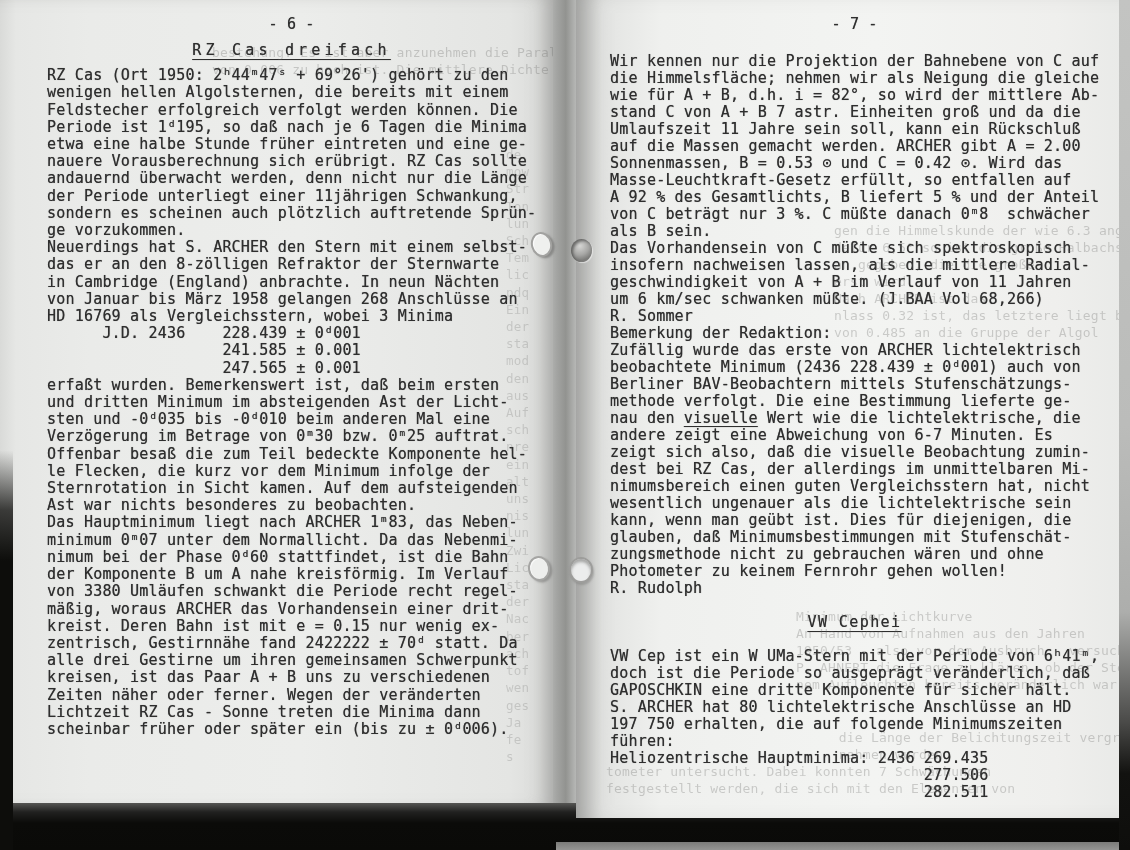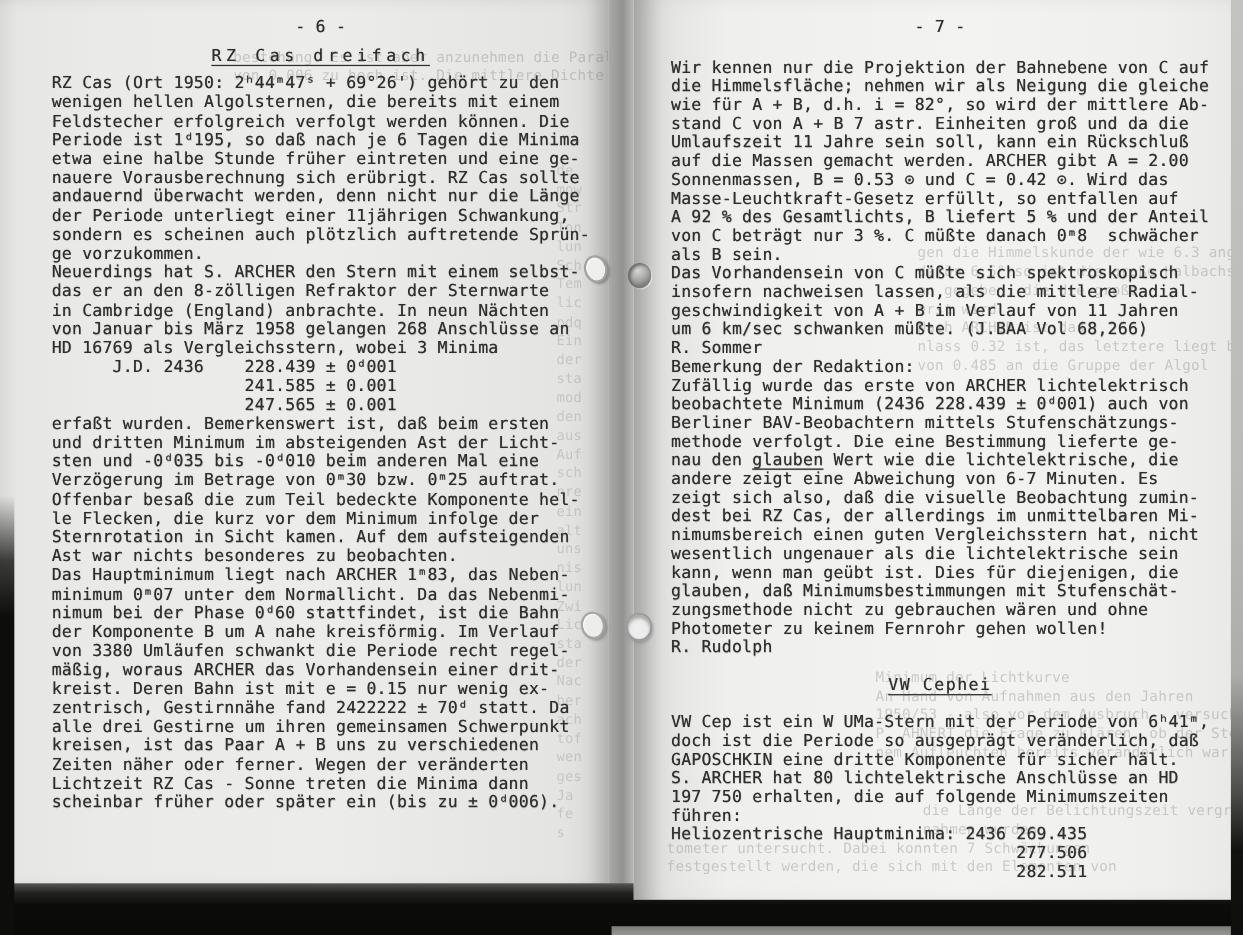--- a/index.html
+++ b/index.html
@@ -208,21 +208,21 @@
           <div class="tline">Das Vorhandensein von C müßte sich spektroskopisch</div>
           <div class="tline">insofern nachweisen lassen, als die mittlere Radial-</div>
           <div class="tline">geschwindigkeit von A + B im Verlauf von 11 Jahren</div>
           <div class="tline">um 6 km/sec schwanken müßte. (J.BAA Vol 68,266)</div>
           <div class="tline sig">R. Sommer</div>
           <div class="tline">Bemerkung der Redaktion:</div>
           <div class="tline">Zufällig wurde das erste von ARCHER lichtelektrisch</div>
           <div class="tline">beobachtete Minimum (2436 228.439 ± 0ᵈ001) auch von</div>
           <div class="tline">Berliner BAV-Beobachtern mittels Stufenschätzungs-</div>
           <div class="tline">methode verfolgt. Die eine Bestimmung lieferte ge-</div>
-          <div class="tline"><span>nau den </span><span class="wu">glauben</span><span> Wert wie die lichtelektrische, die</span></div>
+          <div class="tline"><span>nau den </span><span class="wu">visuelle</span><span> Wert wie die lichtelektrische, die</span></div>
           <div class="tline">andere zeigt eine Abweichung von 6-7 Minuten. Es</div>
           <div class="tline">zeigt sich also, daß die visuelle Beobachtung zumin-</div>
           <div class="tline">dest bei RZ Cas, der allerdings im unmittelbaren Mi-</div>
           <div class="tline">nimumsbereich einen guten Vergleichsstern hat, nicht</div>
           <div class="tline">wesentlich ungenauer als die lichtelektrische sein</div>
           <div class="tline">kann, wenn man geübt ist. Dies für diejenigen, die</div>
           <div class="tline">glauben, daß Minimumsbestimmungen mit Stufenschät-</div>
           <div class="tline">zungsmethode nicht zu gebrauchen wären und ohne</div>
           <div class="tline">Photometer zu keinem Fernrohr gehen wollen!</div>
           <div class="tline sig">R. Rudolph</div>

